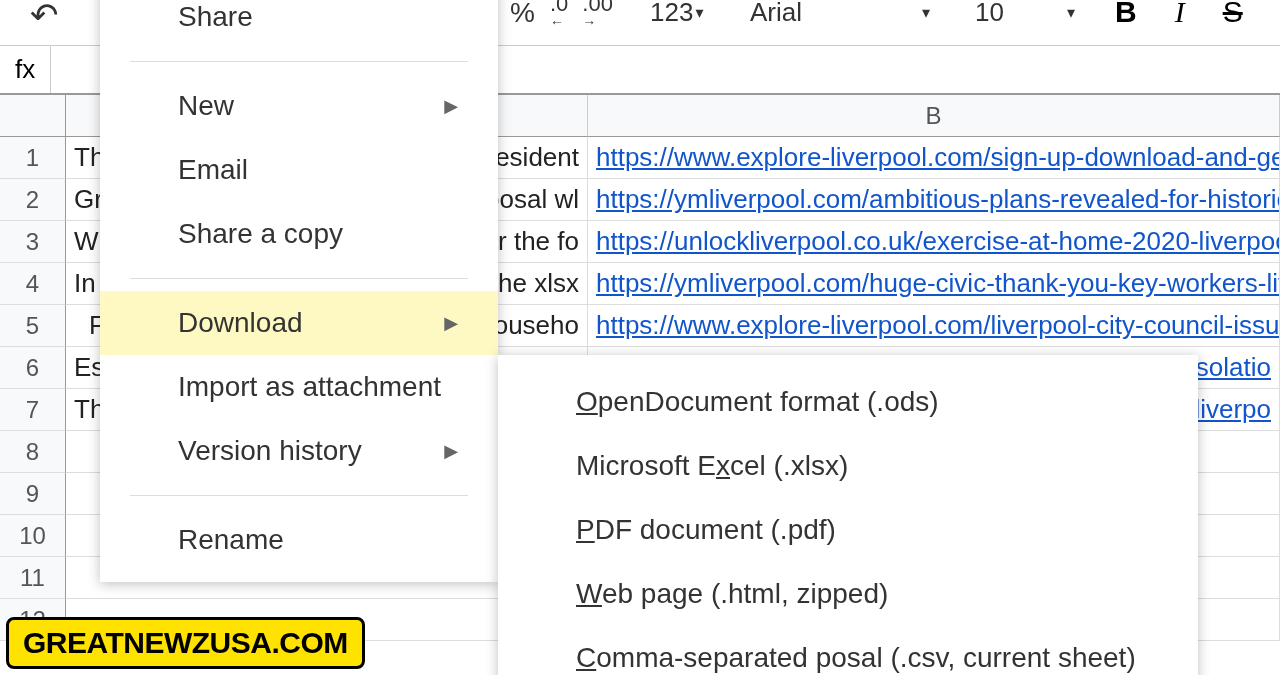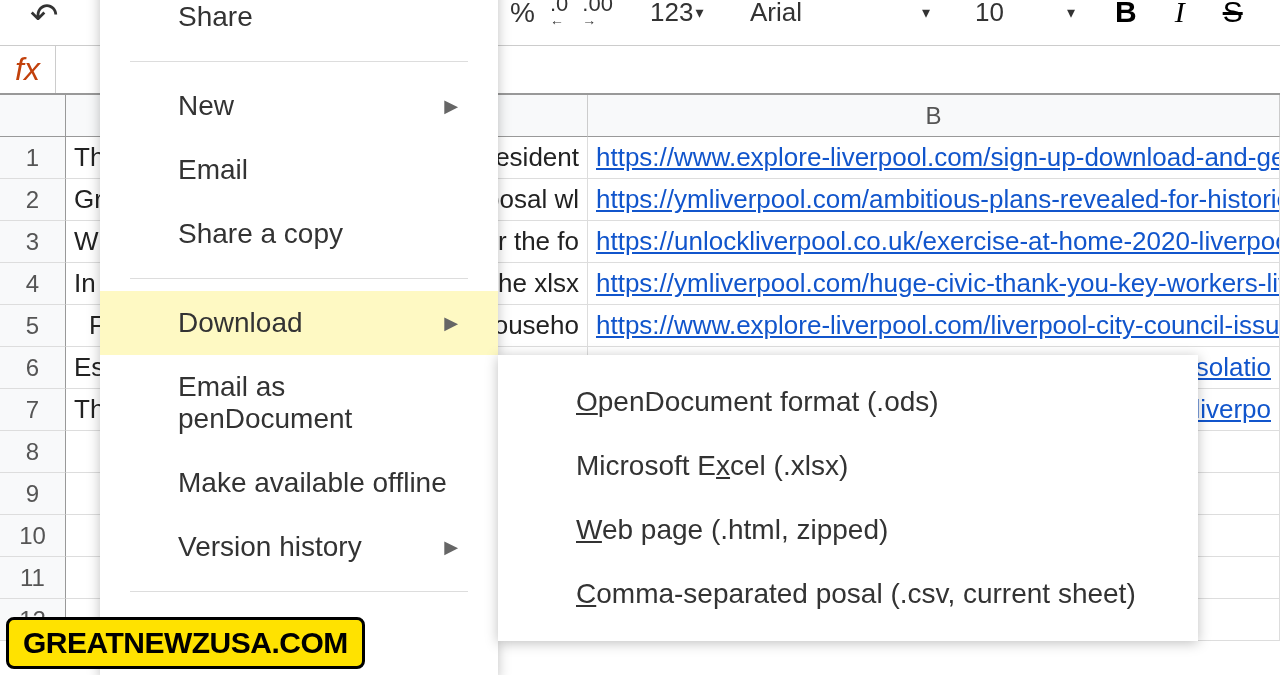--- a/index.html
+++ b/index.html
@@ -23,23 +23,22 @@
       top: 45px;
       left: 0;
       right: 0;
       height: 50px;
       border-top: 1px solid #ccc;
       border-bottom: 2px solid #999;
       display: flex;
       align-items: center;
     }
     .fx-label {
-      font-style: italic;
-      font-size: 32px;
-      color: #c2410c;
+      font-size: 26px;
+      color: #000000;
       padding: 0 15px;
     }
     .formula-input {
       flex: 1;
       border: none;
       height: 100%;
       border-left: 1px solid #ccc;
       padding: 0 10px;
       font-size: 24px;
     }
@@ -444,43 +443,43 @@
   </div>
   <div class="menu-item">
     <span>Share a copy</span>
   </div>
   <div class="menu-divider"></div>
   <div class="menu-item highlighted">
     <span>Download</span>
     <span class="menu-arrow">▶</span>
   </div>
   <div class="menu-item">
-    <span>Email as penDocument</span>
-  </div>
-  <div class="menu-item">
-    <span>Make available offline</span>
+    <span>Import as attachment</span>
   </div>
   <div class="menu-item">
     <span>Version history</span>
     <span class="menu-arrow">▶</span>
   </div>
   <div class="menu-divider"></div>
   <div class="menu-item">
     <span>Rename</span>
   </div>
 </div>
 
 <div class="submenu">
   <div class="submenu-item">
     <span class="underline">O</span><span>penDocument format (.ods)</span>
   </div>
   <div class="submenu-item">
     <span>Microsoft E</span><span class="underline">x</span><span>cel (.xlsx)</span>
   </div>
   <div class="submenu-item">
+    <span class="underline">P</span><span>DF document (.pdf)</span>
+  </div>
+  <div class="submenu-item">
     <span class="underline">W</span><span>eb page (.html, zipped)</span>
   </div>
   <div class="submenu-item">
     <span class="underline">C</span><span>omma-separated posal (.csv, current sheet)</span>
   </div>
 </div>
 
 <div class="watermark">GREATNEWZUSA.COM</div>
 
 </body></html>

